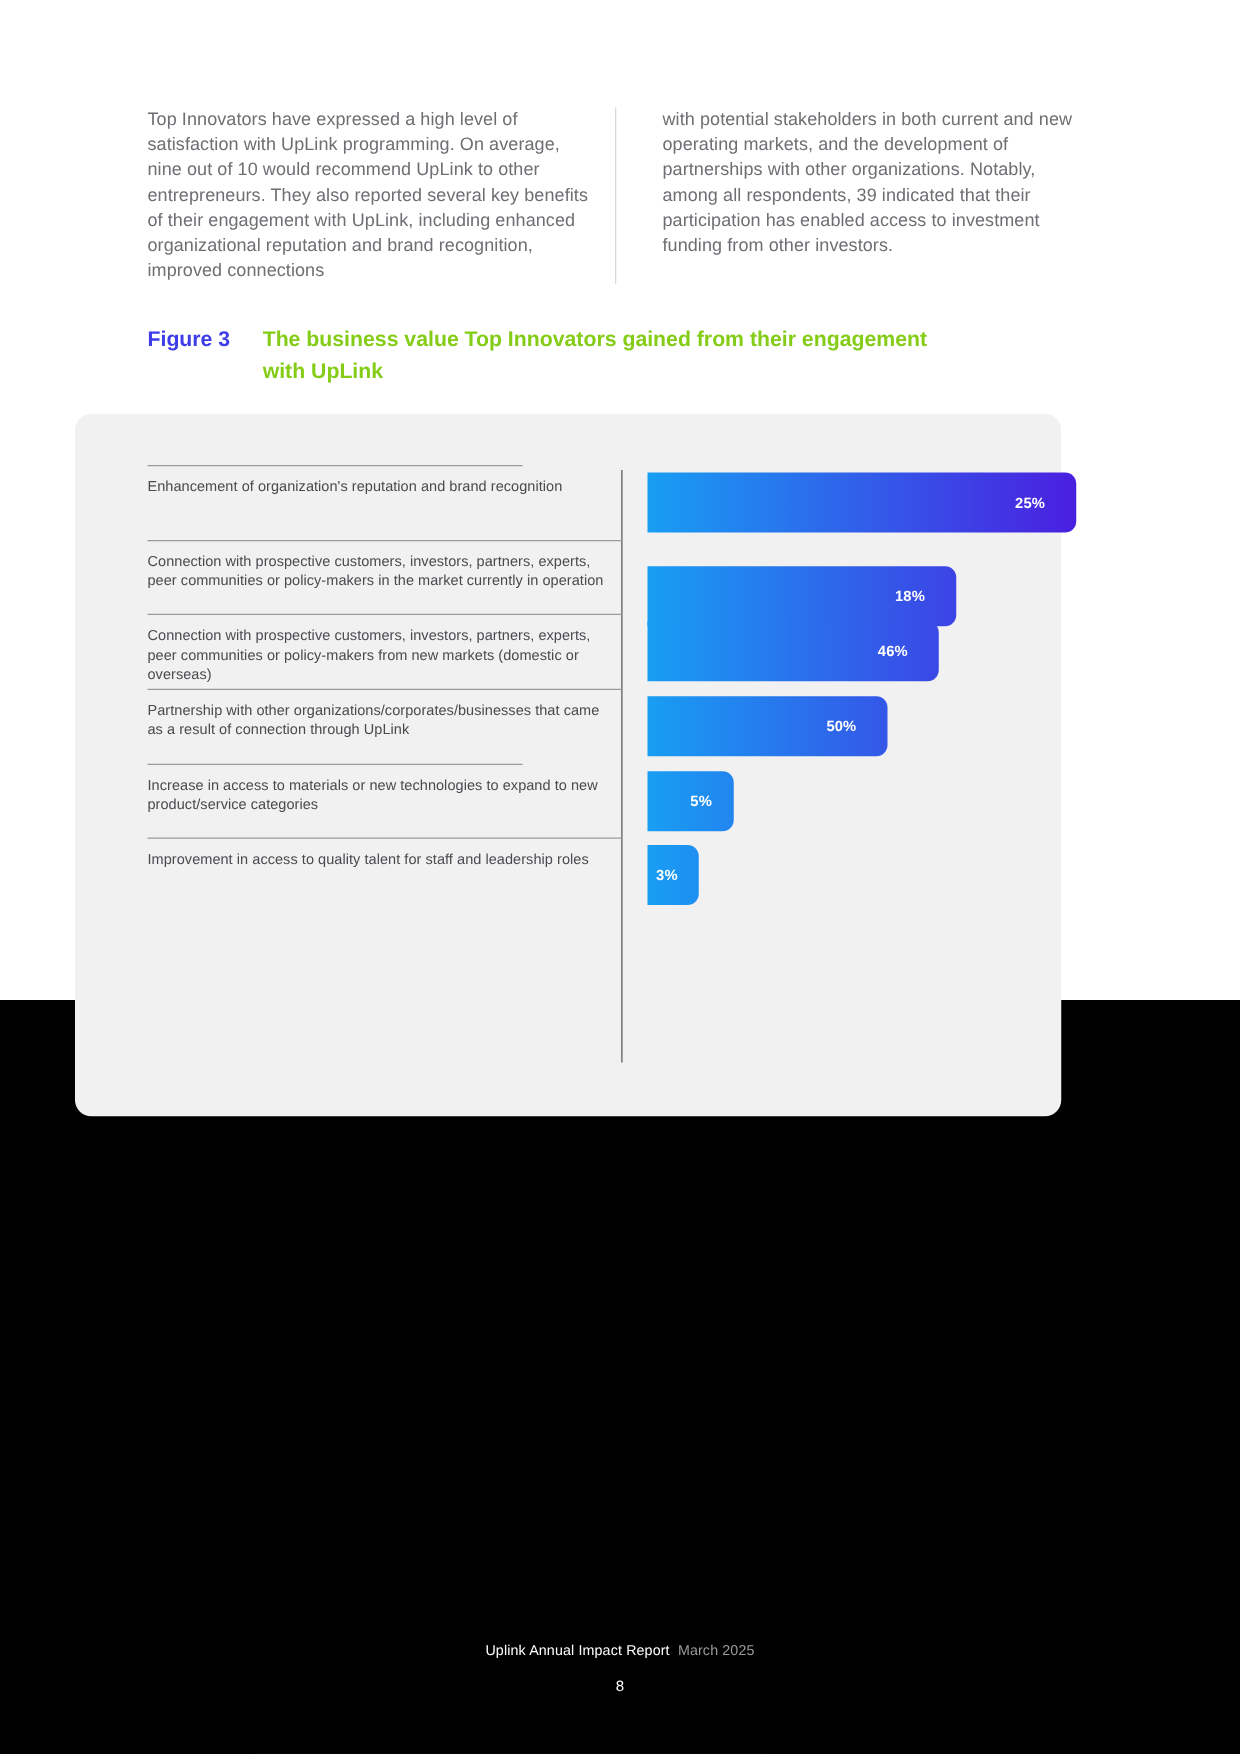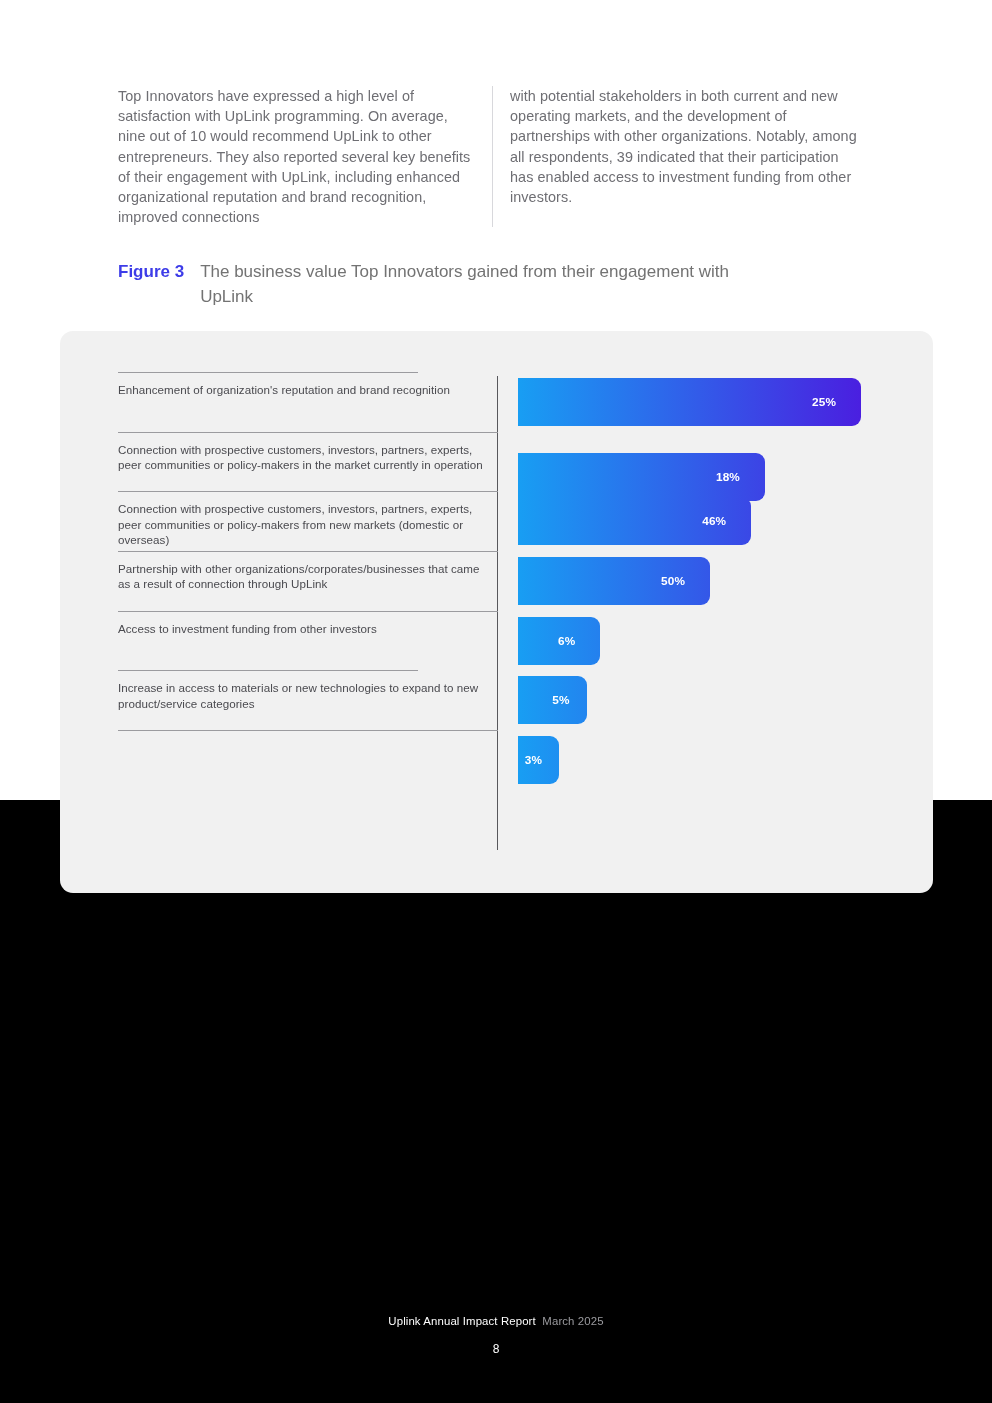--- a/index.html
+++ b/index.html
@@ -39,21 +39,21 @@
   }
   .intro-col {
     width: 374px;
     font-size: 14.4px;
     line-height: 20.2px;
     color: #6e6e73;
     letter-spacing: 0.005em;
   }
   .intro-col.left { padding-right: 20px; }
   .intro-col.right {
-    padding-left: 17px;
+    padding-left: 37px;
     border-left: 1px solid #d8d8dc;
     min-height: 140px;
   }
 
   
   .fig-head {
     position: absolute;
     left: 118px;
     top: 259px;
     width: 760px;
@@ -62,33 +62,34 @@
   }
   .fig-num {
     color: #3d3ce8;
     font-size: 17px;
     font-weight: bold;
     line-height: 25px;
     white-space: nowrap;
     padding-right: 16px;
   }
   .fig-title {
-    color: #737373;
+    color: #84cc16;
     font-size: 17px;
-    font-weight: normal;
+    font-weight: bold;
     line-height: 25px;
     max-width: 545px;
+    margin-left: 10px;
   }
 
   
   .chart-card {
     position: absolute;
     left: 60px;
     top: 331px;
-    width: 873px;
+    width: 789px;
     height: 562px;
     background: #f1f1f1;
     border-radius: 13px;
     padding-left: 20px;
   }
 
   
   .chart {
     position: absolute;
     left: 58px;      
@@ -214,35 +215,29 @@
           </div>
         </div>
         <div class="row">
           <div class="row-rule" style="width: 380px;"></div>
           <div class="row-label">Partnership with other organizations/corporates/businesses that came as a result of connection through UpLink</div>
           <div class="bar" style="width: 192.08px; top: 6px; background: linear-gradient(90deg, rgb(24, 158, 243) 0%, rgb(52, 87, 232) 100%);">
             <span class="bar-value">50%</span>
           </div>
         </div>
         <div class="row">
-          <div class="row-rule" style="width: 380px;"></div>
-          <div class="row-label">Access to investment funding from other investors</div>
-          <div class="bar" style="width: 82.32px; top: 6px; background: linear-gradient(90deg, rgb(24, 158, 243) 0%, rgb(36, 128, 238) 100%);">
-            <span class="bar-value">6%</span>
-          </div>
-        </div>
-        <div class="row">
           <div class="row-rule" style="width: 300px;"></div>
           <div class="row-label">Increase in access to materials or new technologies to expand to new product/service categories</div>
           <div class="bar" style="width: 68.6px; top: 6px; background: linear-gradient(90deg, rgb(24, 158, 243) 0%, rgb(34, 133, 239) 100%);">
             <span class="bar-value inset-small">5%</span>
           </div>
         </div>
         <div class="row">
           <div class="row-rule" style="width: 380px;"></div>
+          <div class="row-label">Improvement in access to quality talent for staff and leadership roles</div>
           <div class="bar" style="width: 41.16px; top: 6px; background: linear-gradient(90deg, rgb(24, 158, 243) 0%, rgb(30, 143, 241) 100%);">
             <span class="bar-value inset-small">3%</span>
           </div>
         </div>
         <div class="row-rule" style="position: absolute; left: 0px; top: 481.6px; width: 0px;"></div>
       </div>
   </div>
 
   <div class="footer">
     <div class="footer-line">

